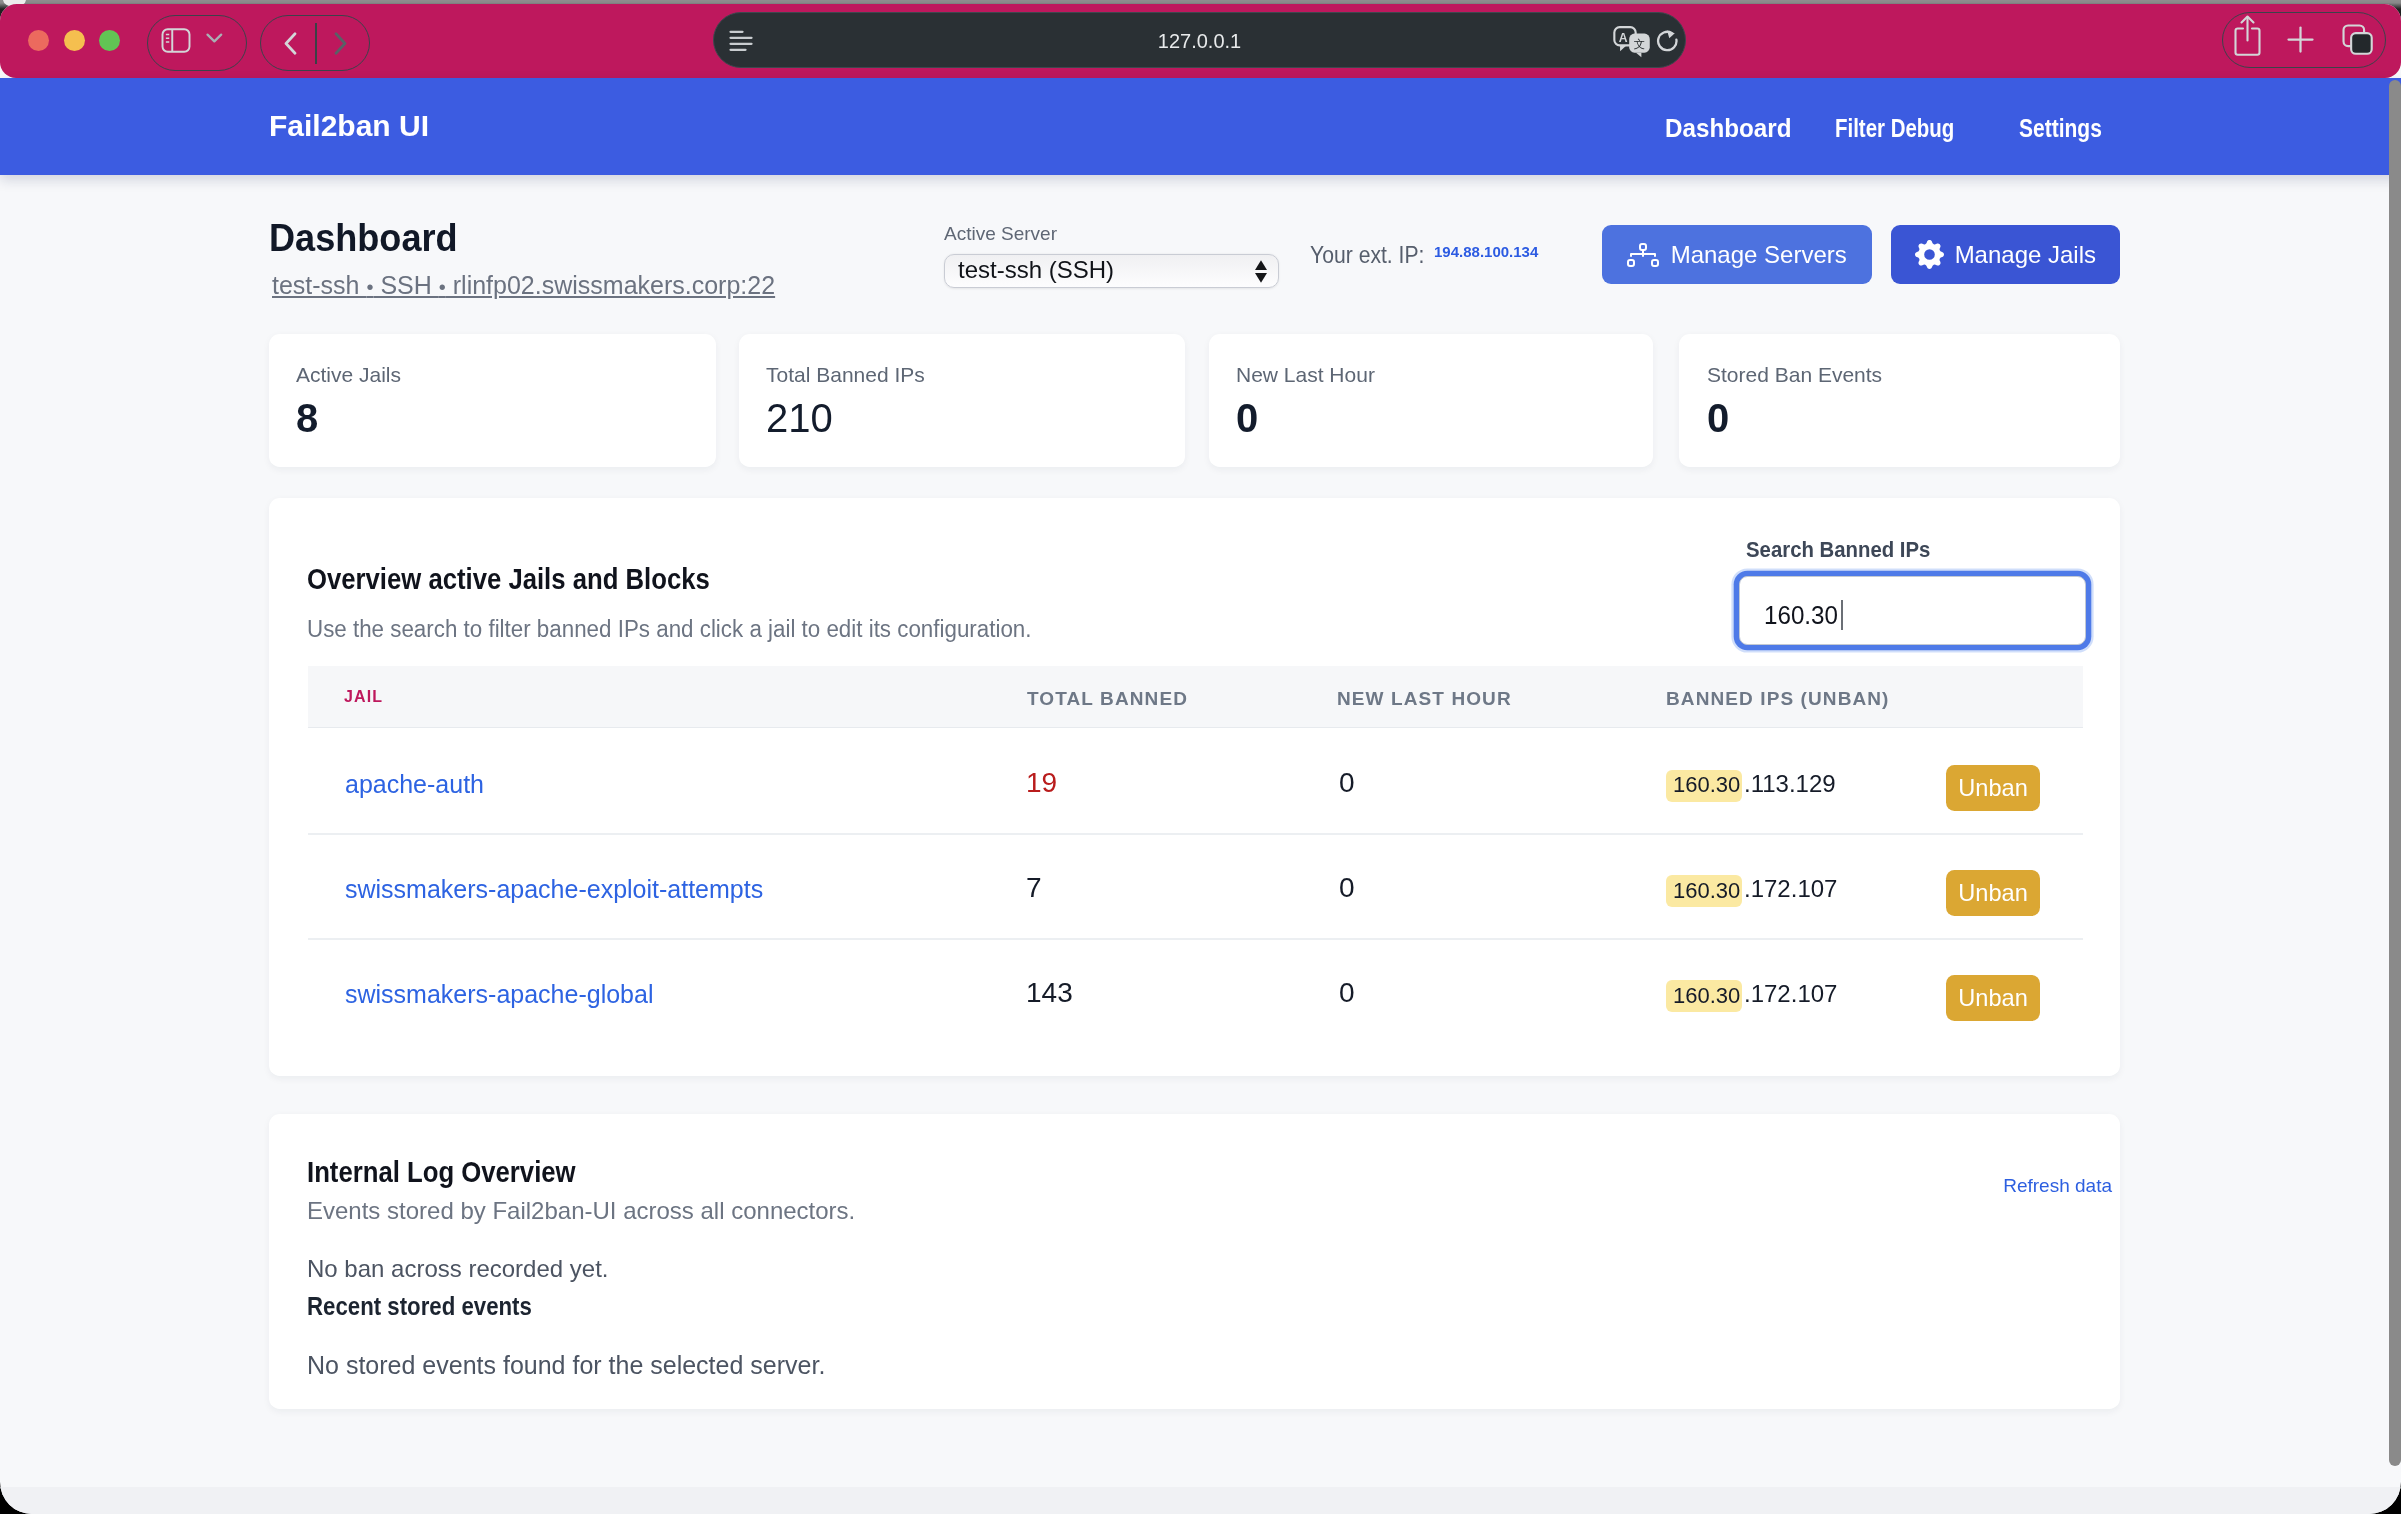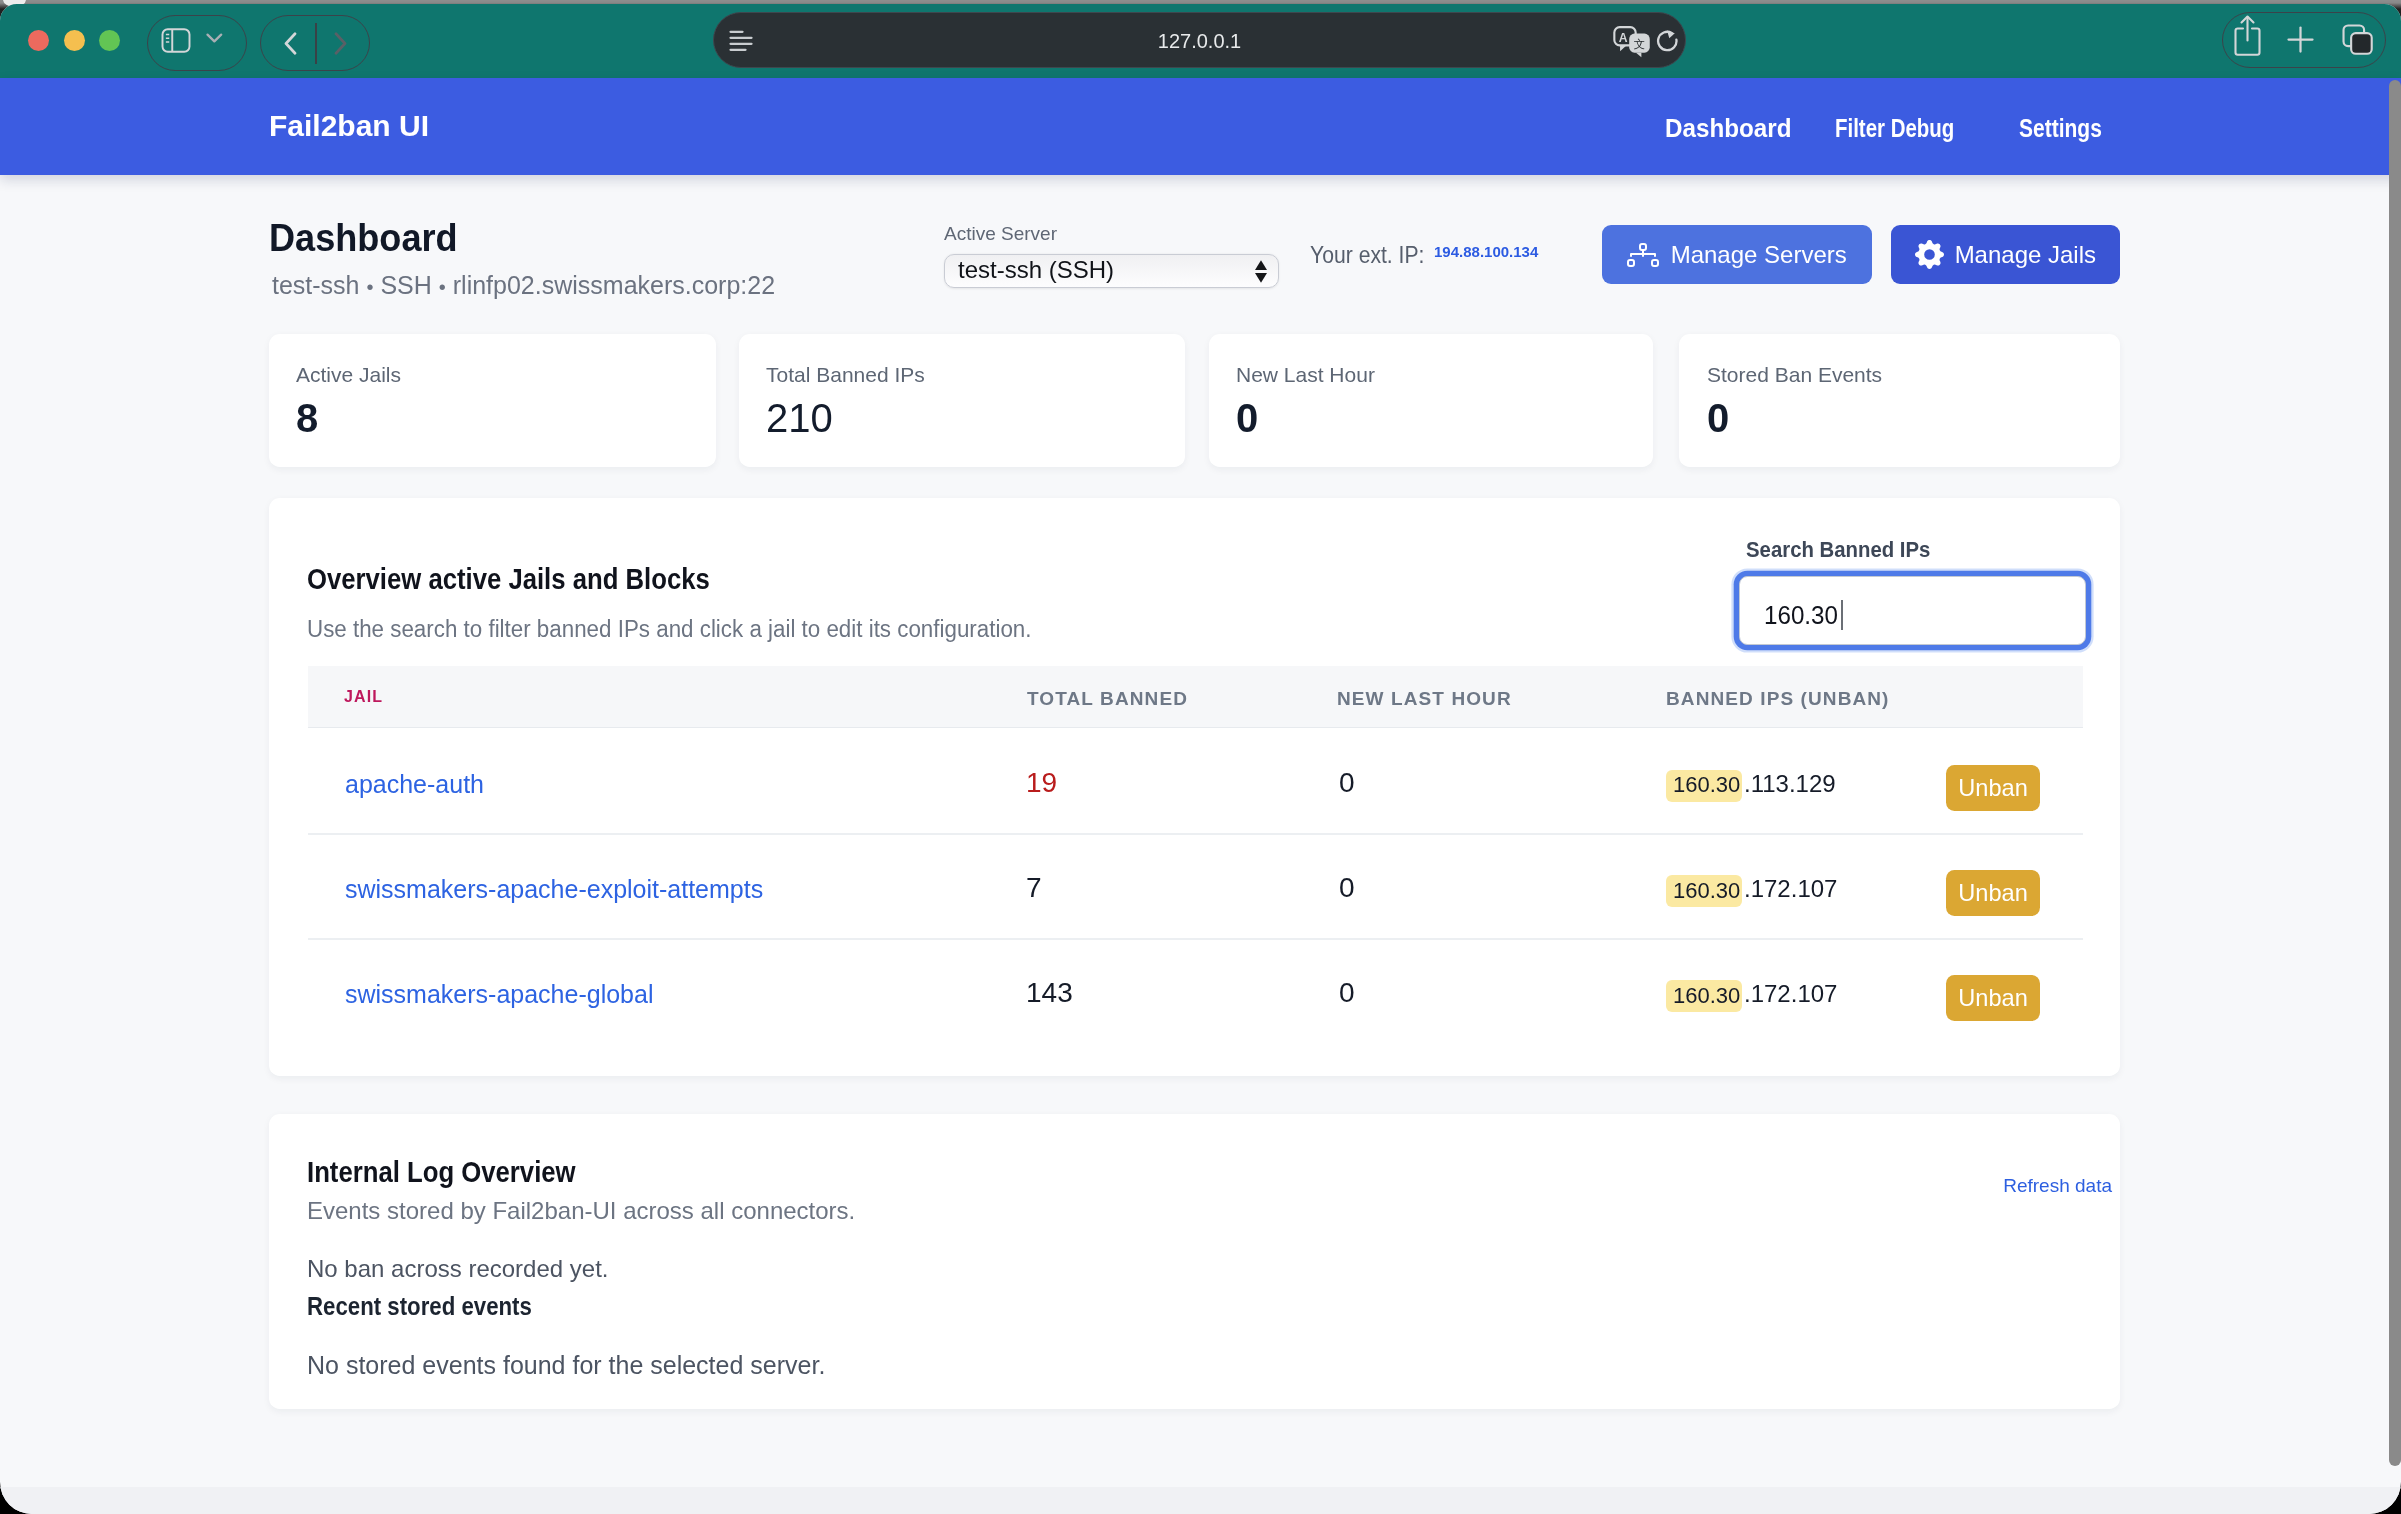--- a/index.html
+++ b/index.html
@@ -3,21 +3,21 @@
 <meta charset="utf-8">
 <style>
   * { margin:0; padding:0; box-sizing:border-box; }
   html,body { width:2401px; height:1514px; overflow:hidden; }
   body { font-family:"Liberation Sans", sans-serif; background:linear-gradient(180deg,#8e8e8e 0px,#888 3px,#222 9px,#0a0a0a 46px,#000 76px); position:relative; }
   .abs { position:absolute; }
   .t { position:absolute; line-height:1; white-space:nowrap; }
   .blob { position:absolute; top:-8.4px; left:3px; width:23px; height:15px; background:#ececec; border-radius:50%; }
   .window { position:absolute; top:3.8px; left:0; width:2401px; height:1510px; border-radius:16.7px 16.7px 32px 32px; overflow:hidden; background:#f7f8fa; }
   .inner { position:absolute; top:-3.8px; left:0; width:2401px; height:1514px; }
-  .toolbar { position:absolute; top:0; left:0; width:2401px; height:78px; background:#0f766e; box-shadow:inset 0 1.5px 0 rgba(255,255,255,0.07); }
+  .toolbar { position:absolute; top:0; left:0; width:2401px; height:78px; background:#be185d; box-shadow:inset 0 1.5px 0 rgba(255,255,255,0.07);border-radius:16px; }
   .tl { position:absolute; top:30px; width:21px; height:21px; border-radius:50%; }
   .pill { position:absolute; top:15px; height:56px; border:1.5px solid #3b434a; border-radius:28px; }
   .urlpill { position:absolute; top:12px; left:713px; width:973px; height:56px; background:#2a3034; border:1.5px solid #3e474e; border-radius:28px; }
   .navbar { position:absolute; top:78px; left:0; width:2401px; height:97px; background:#3c5ce1; box-shadow:0 4.6px 12px rgba(20,30,80,0.16); }
   .card { position:absolute; background:#fff; border-radius:10.7px; box-shadow:0 2.3px 7.6px rgba(25,35,65,0.05); }
   .btnblue { position:absolute; display:flex; align-items:center; justify-content:center; color:#fff; border-radius:9px; }
   .unban { position:absolute; width:94px; height:46px; border-radius:8.4px; background:#dba733; color:#fff; display:flex; align-items:center; justify-content:center; font-size:23.6px; font-weight:500; }
   .mark { position:absolute; width:76px; height:32px; border-radius:6px; background:#fbe9a2; }
   .rowline { position:absolute; height:1.5px; background:#eceff2; left:308px; width:1775px; }
   .scrollbar { position:absolute; left:2389px; top:80px; width:12px; height:1386px; background:#8a8a8a; border-radius:6px; }
@@ -96,21 +96,21 @@
     </svg>
   </div>
 
   <div class="navbar"></div>
   <div class="t" style="left:269px; top:111px; font-size:30px; font-weight:700; color:#fff;">Fail2ban UI</div>
   <div class="t" style="left:1665px; top:116px; font-size:25px; font-weight:700; color:#fff; transform:scaleX(0.969); transform-origin:left center;">Dashboard</div>
   <div class="t" style="left:1835px; top:116px; font-size:25px; font-weight:700; color:#fff; transform:scaleX(0.818); transform-origin:left center;">Filter Debug</div>
   <div class="t" style="left:2019px; top:116px; font-size:25px; font-weight:700; color:#fff; transform:scaleX(0.84); transform-origin:left center;">Settings</div>
 
   <div class="t" style="left:269px; top:219px; font-size:38px; font-weight:700; color:#111827; transform:scaleX(0.95); transform-origin:left center;">Dashboard</div>
-  <div class="t" style="left:272px; top:273px; font-size:25px; color:#6b7280;">test-ssh <span style="font-size:20px;">•</span> SSH <span style="font-size:20px;">•</span> rlinfp02.swissmakers.corp:22</div>
+  <div class="t" style="left:272px; top:273px; font-size:25px; color:#6b7280;text-decoration:underline;">test-ssh <span style="font-size:20px;">•</span> SSH <span style="font-size:20px;">•</span> rlinfp02.swissmakers.corp:22</div>
 
   <div class="t" style="left:944px; top:224px; font-size:19px; color:#5f6775;">Active Server</div>
   <div class="abs" style="left:944px; top:254px; width:335px; height:34px; border:1.1px solid #c9ccd4; border-radius:10px; background:linear-gradient(180deg,#f0f0f2,#fdfdfe); box-shadow:0 0.8px 2.3px rgba(0,0,0,0.08);"></div>
   <div class="t" style="left:958px; top:258px; font-size:24px; color:#101318;">test-ssh (SSH)</div>
   <svg class="abs" style="left:1255px; top:260px;" width="12" height="23" viewBox="0 0 16 30">
     <path d="M8 0 L16 13 L0 13 Z" fill="#141518"></path>
     <path d="M8 30 L16 17 L0 17 Z" fill="#141518"></path>
   </svg>
 
   <div class="t" style="left:1310px; top:244px; font-size:23px; color:#565e6c; transform:scaleX(0.92); transform-origin:left center;">Your ext. IP:</div>

